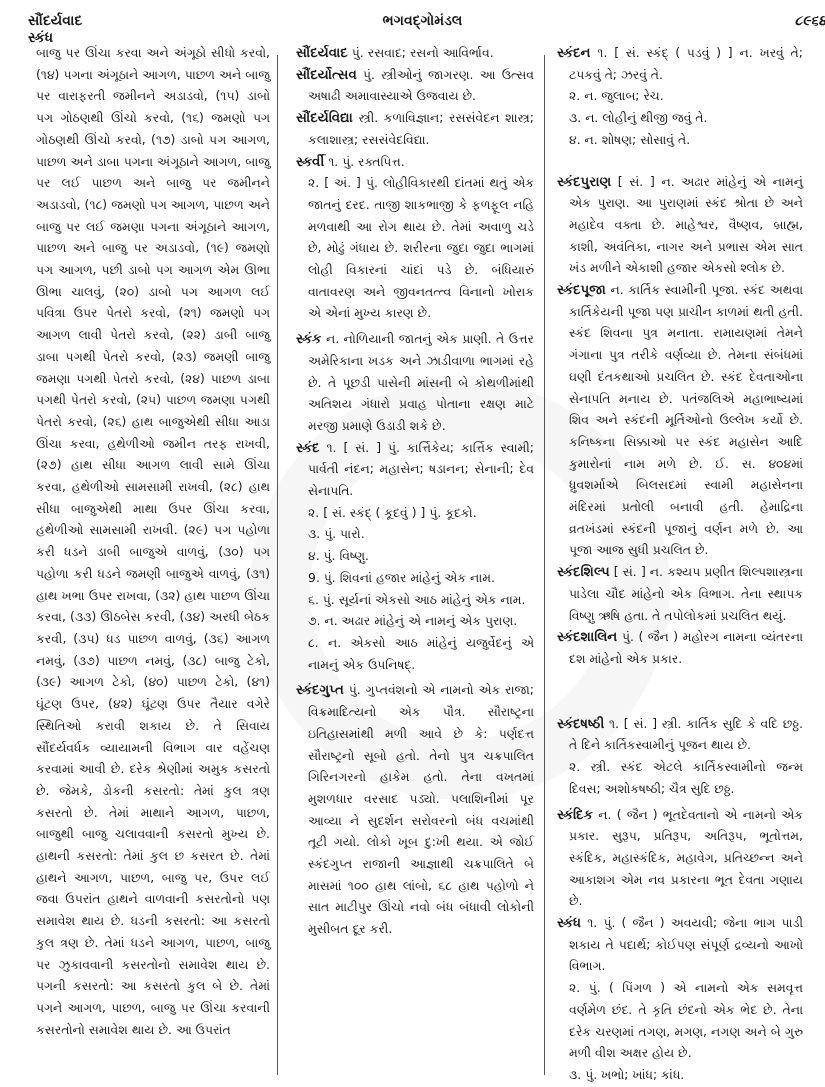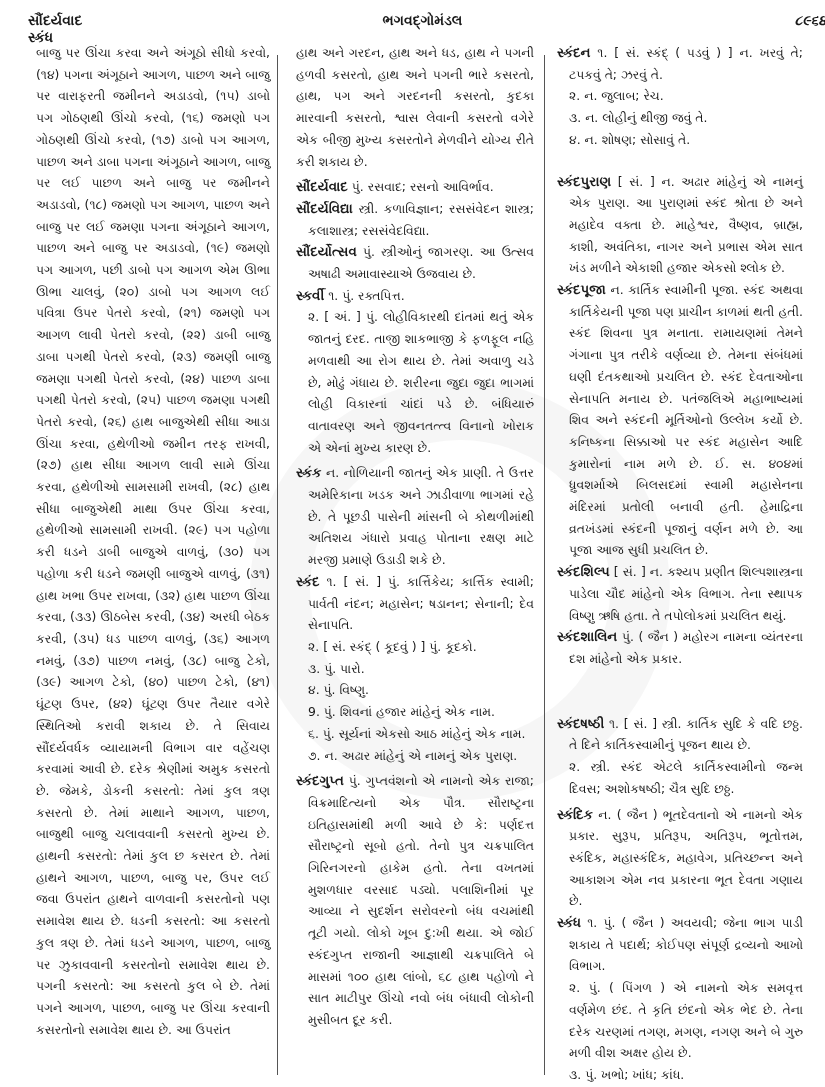--- a/index.html
+++ b/index.html
@@ -38,33 +38,32 @@
   <div class="hdr-right">૮૯૬૪</div>
 
   <div class="rule r1"></div>
   <div class="rule r2"></div>
 
   <div class="col c1">
     <p class="cont">બાજુ પર ઊંચા કરવા અને અંગૂઠો સીધો કરવો, (૧૪) પગના અંગૂઠાને આગળ, પાછળ અને બાજુ પર વારાફરતી જમીનને અડાડવો, (૧૫) ડાબો પગ ગોઠણથી ઊંચો કરવો, (૧૬) જમણો પગ ગોઠણથી ઊંચો કરવો, (૧૭) ડાબો પગ આગળ, પાછળ અને ડાબા પગના અંગૂઠાને આગળ, બાજુ પર લઈ પાછળ અને બાજુ પર જમીનને અડાડવો, (૧૮) જમણો પગ આગળ, પાછળ અને બાજુ પર લઈ જમણા પગના અંગૂઠાને આગળ, પાછળ અને બાજુ પર અડાડવો, (૧૯) જમણો પગ આગળ, પછી ડાબો પગ આગળ એમ ઊભા ઊભા ચાલવું, (૨૦) ડાબો પગ આગળ લઈ પવિત્રા ઉપર પેતરો કરવો, (૨૧) જમણો પગ આગળ લાવી પેતરો કરવો, (૨૨) ડાબી બાજુ ડાબા પગથી પેતરો કરવો, (૨૩) જમણી બાજુ જમણા પગથી પેતરો કરવો, (૨૪) પાછળ ડાબા પગથી પેતરો કરવો, (૨૫) પાછળ જમણા પગથી પેતરો કરવો, (૨૬) હાથ બાજુએથી સીધા આડા ઊંચા કરવા, હથેળીઓ જમીન તરફ રાખવી, (૨૭) હાથ સીધા આગળ લાવી સામે ઊંચા કરવા, હથેળીઓ સામસામી રાખવી, (૨૮) હાથ સીધા બાજુએથી માથા ઉપર ઊંચા કરવા, હથેળીઓ સામસામી રાખવી. (૨૯) પગ પહોળા કરી ધડને ડાબી બાજુએ વાળવું, (૩૦) પગ પહોળા કરી ધડને જમણી બાજુએ વાળવું, (૩૧) હાથ ખભા ઉપર રાખવા, (૩૨) હાથ પાછળ ઊંચા કરવા, (૩૩) ઊઠબેસ કરવી, (૩૪) અરધી બેઠક કરવી, (૩૫) ધડ પાછળ વાળવું, (૩૬) આગળ નમવું, (૩૭) પાછળ નમવું, (૩૮) બાજુ ટેકો, (૩૯) આગળ ટેકો, (૪૦) પાછળ ટેકો, (૪૧) ઘૂંટણ ઉપર, (૪૨) ઘૂંટણ ઉપર તૈયાર વગેરે સ્થિતિઓ કરાવી શકાય છે. તે સિવાય સૌંદર્યવર્ધક વ્યાયામની વિભાગ વાર વહેંચણ કરવામાં આવી છે. દરેક શ્રેણીમાં અમુક કસરતો છે. જેમકે, ડોકની કસરતો: તેમાં કુલ ત્રણ કસરતો છે. તેમાં માથાને આગળ, પાછળ, બાજુથી બાજુ ચલાવવાની કસરતો મુખ્ય છે. હાથની કસરતો: તેમાં કુલ છ કસરત છે. તેમાં હાથને આગળ, પાછળ, બાજુ પર, ઉપર લઈ જવા ઉપરાંત હાથને વાળવાની કસરતોનો પણ સમાવેશ થાય છે. ધડની કસરતો: આ કસરતો કુલ ત્રણ છે. તેમાં ધડને આગળ, પાછળ, બાજુ પર ઝુકાવવાની કસરતોનો સમાવેશ થાય છે. પગની કસરતો: આ કસરતો કુલ બે છે. તેમાં પગને આગળ, પાછળ, બાજુ પર ઊંચા કરવાની કસરતોનો સમાવેશ થાય છે. આ ઉપરાંત</p>
   </div>
 
   <div class="col c2">
-    <p class="cont" style="margin-bottom:4px;">હાથ અને ગરદન, હાથ અને ધડ, હાથ ને પગની હળવી કસરતો, હાથ અને પગની ભારે કસરતો, હાથ, પગ અને ગરદનની કસરતો, કુદકા મારવાની કસરતો, શ્વાસ લેવાની કસરતો વગેરે એક બીજી મુખ્ય કસરતોને મેળવીને યોગ્ય રીતે કરી શકાય છે.</p>
 
     <p class="entry">
       <span class="hw">સૌંદર્યવાદ</span>
       <span>પું. રસવાદ; રસનો આવિર્ભાવ.</span>
     </p>
     <p class="entry">
+      <span class="hw">સૌંદર્યોત્સવ</span>
+      <span>પું. સ્ત્રીઓનું જાગરણ. આ ઉત્સવ અષાઢી અમાવાસ્યાએ ઉજવાય છે.</span>
+    </p>
+    <p class="entry">
       <span class="hw">સૌંદર્યવિદ્યા</span>
       <span>સ્ત્રી. કળાવિજ્ઞાન; રસસંવેદન શાસ્ત્ર; કલાશાસ્ત્ર; રસસંવેદવિદ્યા.</span>
-    </p>
-    <p class="entry">
-      <span class="hw">સૌંદર્યોત્સવ</span>
-      <span>પું. સ્ત્રીઓનું જાગરણ. આ ઉત્સવ અષાઢી અમાવાસ્યાએ ઉજવાય છે.</span>
     </p>
     <div style="margin-bottom:4px;">
       <p class="entry" style="margin:0;">
         <span class="hw">સ્કર્વી</span>
         <span>૧. પું. રક્તપિત્ત.</span>
       </p>
       <p class="sub">૨. [ અં. ] પું. લોહીવિકારથી દાંતમાં થતું એક જાતનું દરદ. તાજી શાકભાજી કે ફળફૂલ નહિ મળવાથી આ રોગ થાય છે. તેમાં અવાળુ ચડે છે, મોઢું ગંધાય છે. શરીરના જુદા જુદા ભાગમાં લોહી વિકારનાં ચાંદાં પડે છે. બંધિયારું વાતાવરણ અને જીવનતત્ત્વ વિનાનો ખોરાક એ એનાં મુખ્ય કારણ છે.</p>
     </div>
     <p class="entry">
       <span class="hw">સ્કંક</span>
@@ -74,20 +73,21 @@
       <p class="entry" style="margin:0;">
         <span class="hw">સ્કંદ</span>
         <span>૧. [ સં. ] પું. કાર્ત્તિકેય; કાર્ત્તિક સ્વામી; પાર્વતી નંદન; મહાસેન; ષડાનન; સેનાની; દેવ સેનાપતિ.</span>
       </p>
       <p class="sub">૨. [ સં. સ્કંદ્ ( કૂદવું ) ] પું. કૂદકો.</p>
       <p class="sub">૩. પું. પારો.</p>
       <p class="sub">૪. પું. વિષ્ણુ.</p>
       <p class="sub">9. પું. શિવનાં હજાર માંહેનું એક નામ.</p>
       <p class="sub">૬. પું. સૂર્યનાં એકસો આઠ માંહેનું એક નામ.</p>
       <p class="sub">૭. ન. અઢાર માંહેનું એ નામનું એક પુરાણ.</p>
+      <p class="sub">૮. ન. એકસો આઠ માંહેનું યજુર્વેદનું એ નામનું એક ઉપનિષદ્.</p>
     </div>
     <p class="entry">
       <span class="hw">સ્કંદગુપ્ત</span>
       <span>પું. ગુપ્તવંશનો એ નામનો એક રાજા; વિક્રમાદિત્યનો એક પૌત્ર. સૌરાષ્ટ્રના ઇતિહાસમાંથી મળી આવે છે કે: પર્ણદત્ત સૌરાષ્ટ્રનો સૂબો હતો. તેનો પુત્ર ચક્રપાલિત ગિરિનગરનો હાકેમ હતો. તેના વખતમાં મુશળધાર વરસાદ પડ્યો. પલાશિનીમાં પૂર આવ્યા ને સુદર્શન સરોવરનો બંધ વચમાંથી તૂટી ગયો. લોકો ખૂબ દુ:ખી થયા. એ જોઈ સ્કંદગુપ્ત રાજાની આજ્ઞાથી ચક્રપાલિતે બે માસમાં ૧૦૦ હાથ લાંબો, ૬૮ હાથ પહોળો ને સાત માટીપુર ઊંચો નવો બંધ બંધાવી લોકોની મુસીબત દૂર કરી.</span>
     </p>
   </div>
 
   <div class="col c3">
     <div style="margin-bottom:20px;">
       <p class="entry" style="margin:0;">

